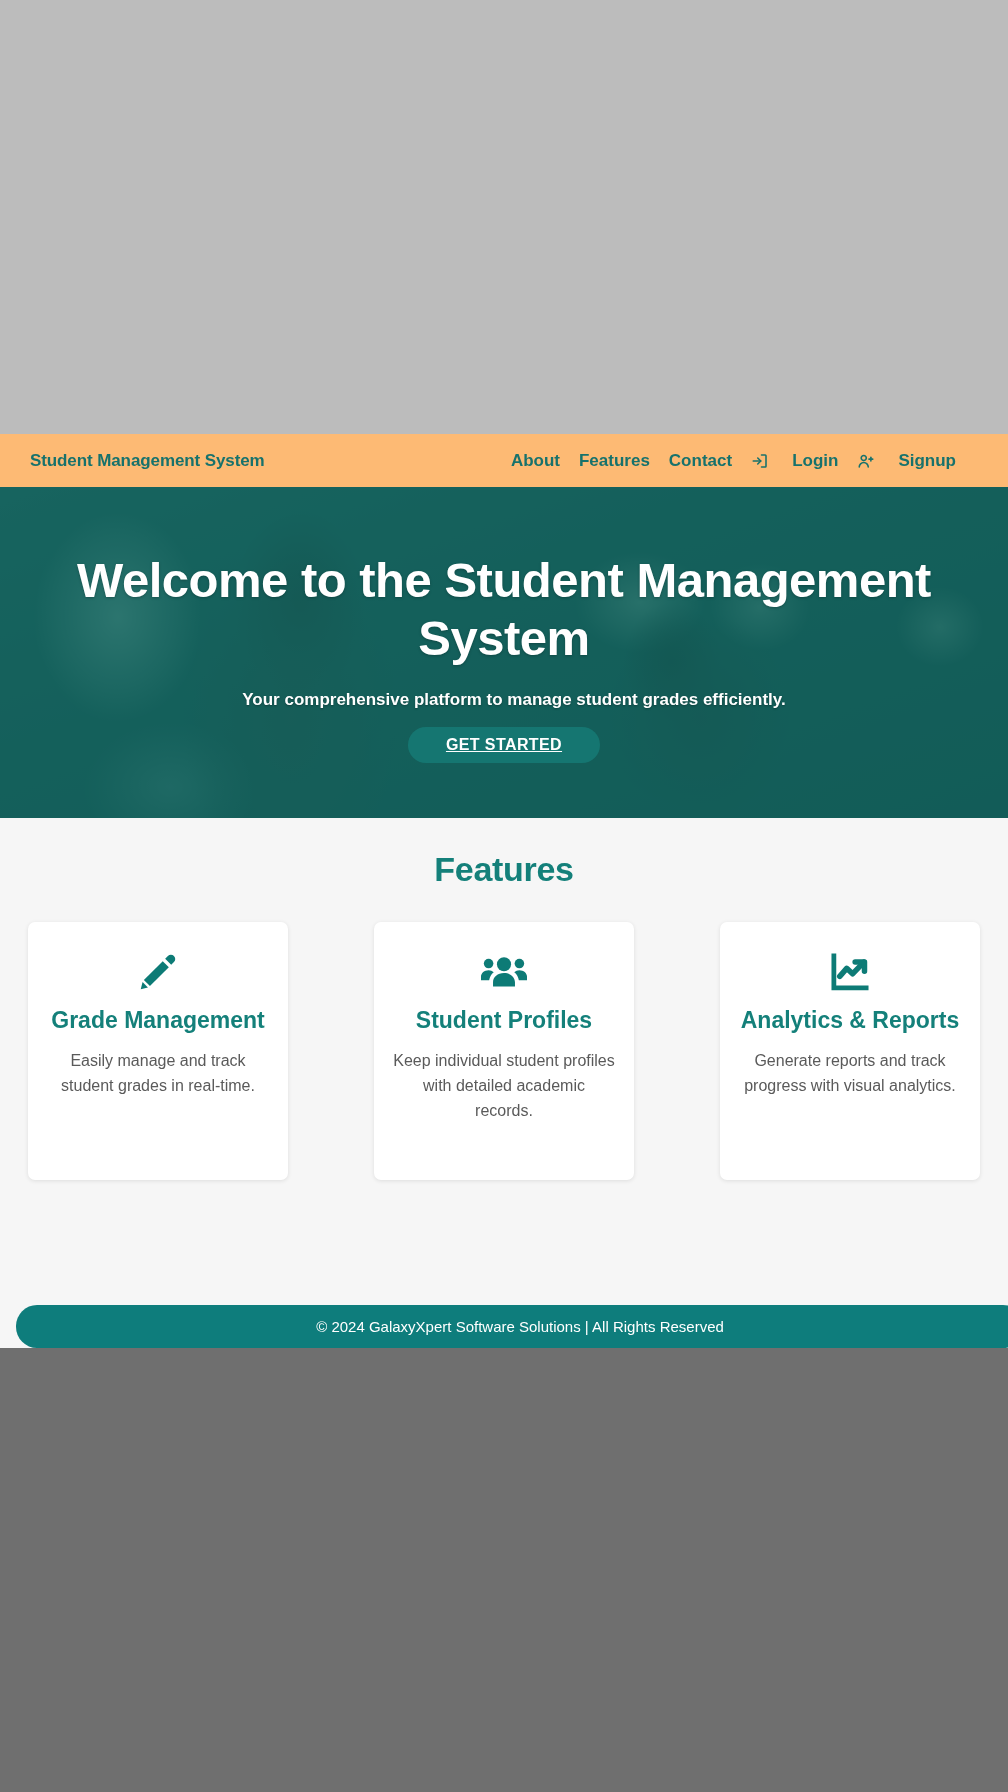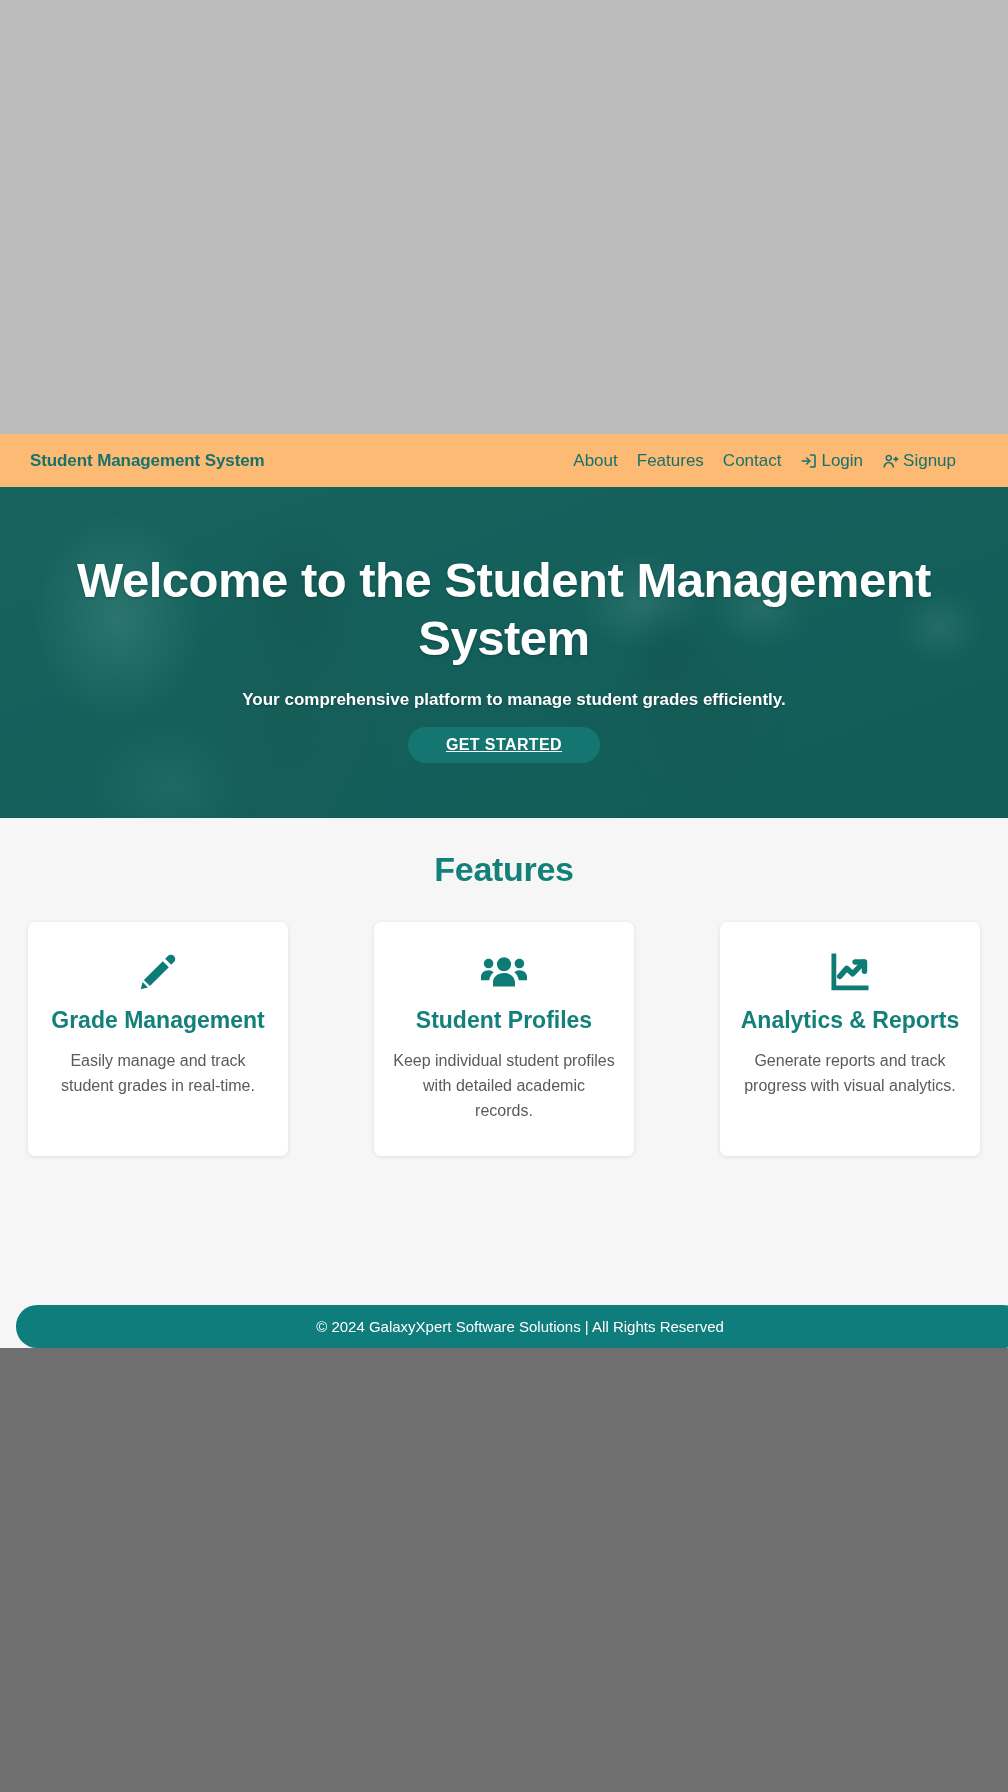--- a/index.html
+++ b/index.html
@@ -61,28 +61,28 @@
   }
   .nav-links {
     display: flex;
     align-items: center;
     gap: 19px;
     margin-right: 22px;
   }
   .nav-link {
     color: #17726c;
     font-size: 17px;
-    font-weight: normal;
+    font-weight: bold;
     text-decoration: none;
     white-space: nowrap;
   }
   .nav-link.with-icon {
     display: flex;
     align-items: center;
-    gap: 3px;
+    gap: 23px;
   }
   .nav-ico {
     display: inline-flex;
     align-items: center;
     justify-content: center;
     width: 18px;
     height: 18px;
     color: #17726c;
   }
   .nav-ico svg { display: block; }
@@ -206,21 +206,21 @@
     font-size: 23px;
     font-weight: bold;
     line-height: 1.28;
     margin-bottom: 14px;
   }
   .card-text {
     color: #5a5a5a;
     font-size: 16px;
     line-height: 1.55;
   }
-  .card.tall { padding-bottom: 32px; }
+  .card.tall { padding-bottom: 56px; }
 
   
   .footer {
     position: absolute;
     bottom: 0; left: 16px;
     width: 1008px;
     height: 43px;
     background: #0e7d7c;
     display: flex;
     align-items: center;

